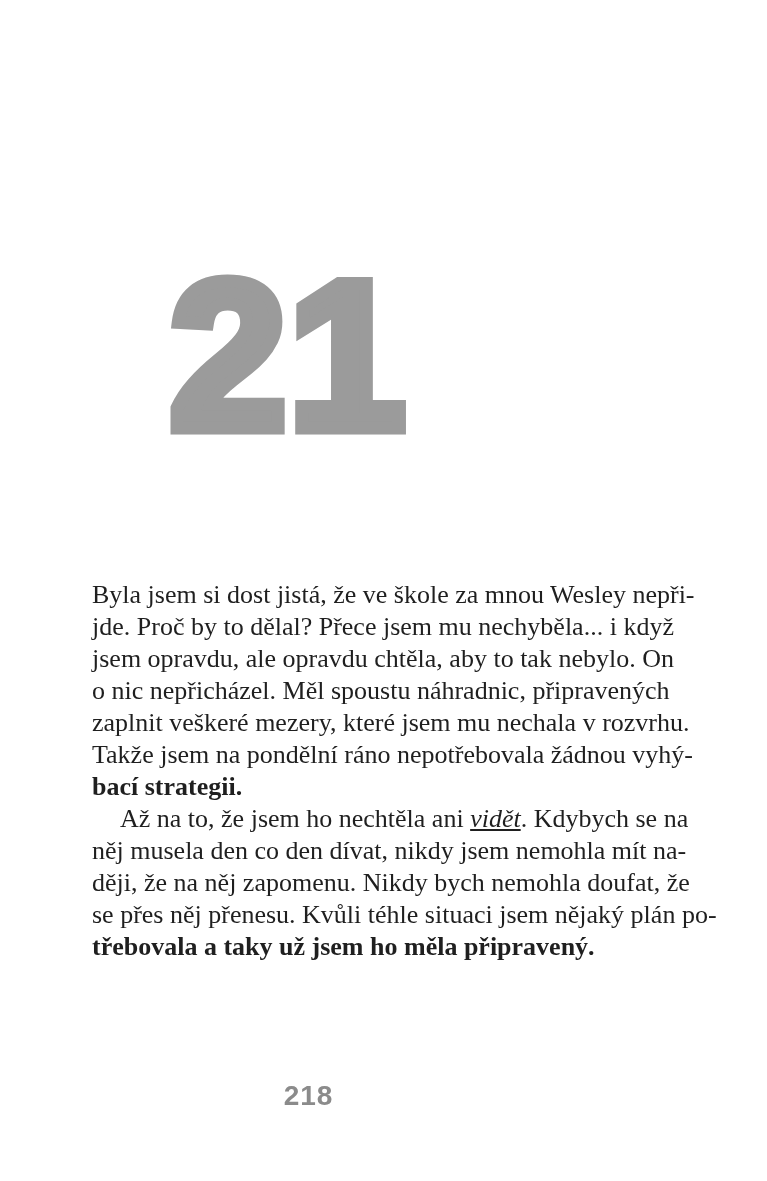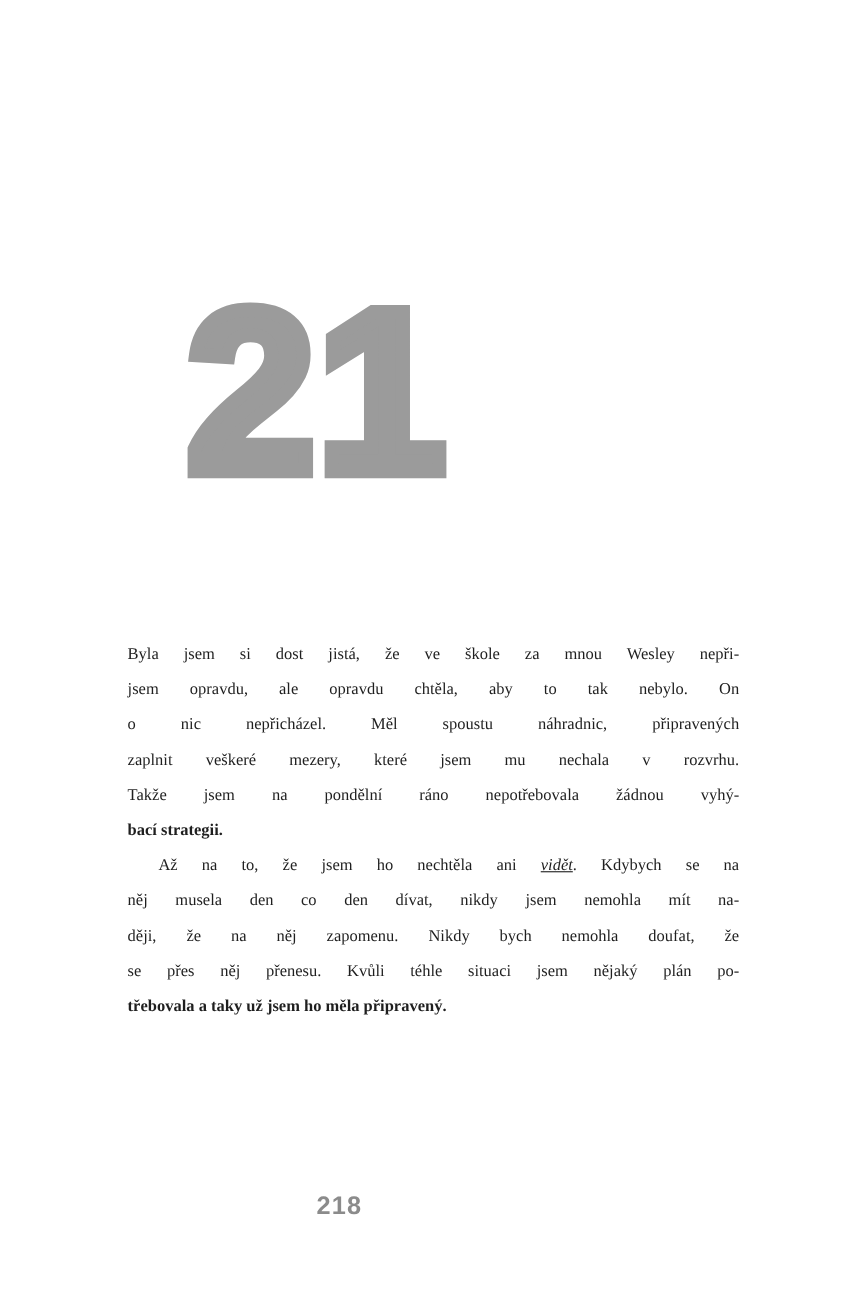--- a/index.html
+++ b/index.html
@@ -32,24 +32,24 @@
     font-size: 210px;
     line-height: 160px;
     letter-spacing: 2px;
     color: var(--chapter-gray);
     -webkit-text-stroke: 13px var(--chapter-gray);
     transform: translateX(-20px);
   }
   .body-text {
     position: absolute;
     top: 579px;
-    left: 116px;
+    left: 92px;
     width: 556px;
     font-family: "Liberation Serif", serif;
-    font-size: 15px;
+    font-size: 26px;
     line-height: 32px;
     color: var(--text);
   }
   .line {
     text-align: justify;
     text-align-last: justify;
     white-space: nowrap;
   }
   .line.last-line {
     text-align-last: left;
@@ -60,35 +60,36 @@
   }
   .italic { font-style: italic; text-decoration: underline; }
   .page-number {
     position: absolute;
     top: 1086px;
     left: 0;
     right: 0;
     text-align: center;
     font-family: "Liberation Sans", sans-serif;
     font-weight: bold;
-    font-size: 23px;
+    font-size: 28px;
     line-height: 20px;
     letter-spacing: 1px;
     color: var(--folio-gray);
   }
 </style>
 </head>
 <body>
 
 <div class="page">
   <div class="chapter-number">21</div>
 
   <div class="body-text">
       <div class="para">
         <div class="line"><span>Byla jsem si dost jistá, že ve škole za mnou Wesley nepři-</span></div>
+        <div class="line"><span>jde. Proč by to dělal? Přece jsem mu nechyběla... i když</span></div>
         <div class="line"><span>jsem opravdu, ale opravdu chtěla, aby to tak nebylo. On</span></div>
         <div class="line"><span>o nic nepřicházel. Měl spoustu náhradnic, připravených</span></div>
         <div class="line"><span>zaplnit veškeré mezery, které jsem mu nechala v rozvrhu.</span></div>
         <div class="line"><span>Takže jsem na pondělní ráno nepotřebovala žádnou vyhý-</span></div>
         <div class="line last-line"><span>bací strategii.</span></div>
       </div>
       <div class="para indent">
         <div class="line"><span>Až na to, že jsem ho nechtěla ani </span><span class="italic">vidět</span><span>. Kdybych se na</span></div>
         <div class="line"><span>něj musela den co den dívat, nikdy jsem nemohla mít na-</span></div>
         <div class="line"><span>ději, že na něj zapomenu. Nikdy bych nemohla doufat, že</span></div>

